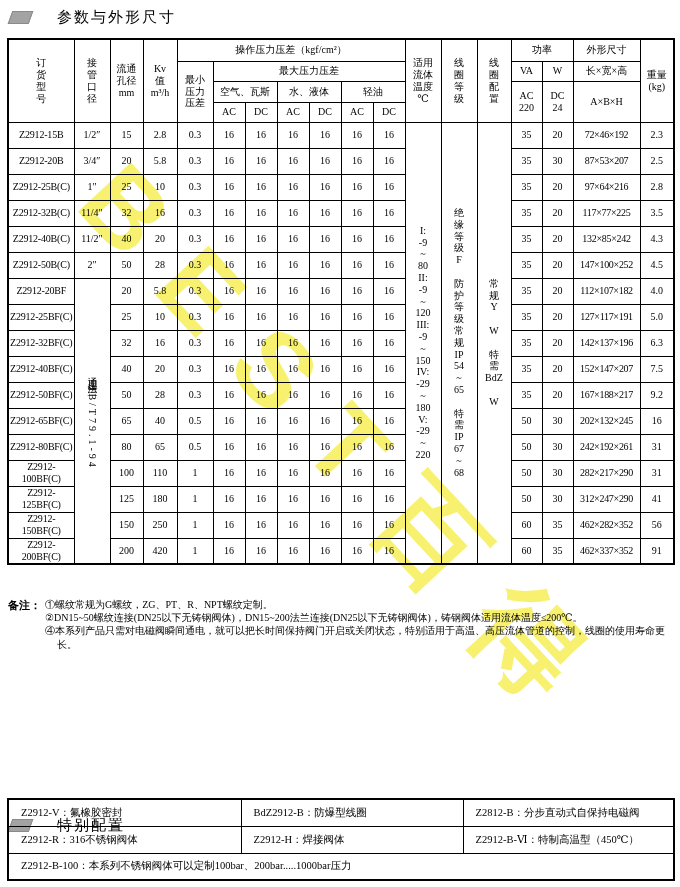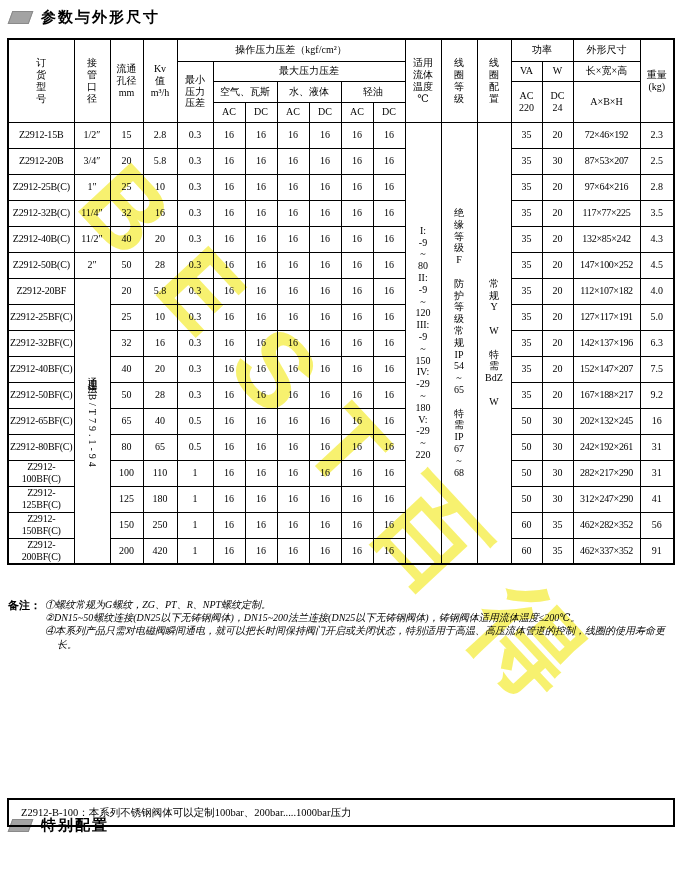--- a/index.html
+++ b/index.html
@@ -11,23 +11,23 @@
     font-family: "Liberation Serif", "DejaVu Serif", serif;
     overflow: hidden;
   }
 
   
   .section-title {
     position: absolute;
     left: 10px;
     display: flex;
     align-items: center;
-    gap: 10px;
+    gap: 26px;
     font-family: "Liberation Sans", "DejaVu Sans", sans-serif;
-    font-weight: bold;
+    font-weight: normal;
     font-size: 15px;
     letter-spacing: 2px;
     text-align: center;
   }
   .title-1 { top: 8px; }
   .title-2 { top: 768px; margin-top: 48px; }
   .para-icon {
     width: 21px; height: 13px;
     background: #a3a3a3;
     border: 1px solid #8a8a8a;
@@ -78,21 +78,21 @@
     width: 668px;
     display: flex;
   }
   .notes-label {
     font-family: "Liberation Sans", "DejaVu Sans", sans-serif;
     font-weight: bold;
     font-size: 11px;
     white-space: nowrap;
     margin-right: 4px;
   }
-  .notes-items { font-size: 10px; line-height: 1.32; font-style: italic; }
+  .notes-items { font-size: 10px; line-height: 1.32; }
   .notes-items .note { padding-left: 12px; text-indent: -12px; }
 
   
   .special-table {
     position: absolute;
     left: 7px; top: 798px;
     width: 666px;
     border: 2px solid #000;
   }
   .special-table td {
@@ -566,17 +566,27 @@
   <span>特别配置</span>
 </div>
 
 <table class="special-table">
   <colgroup>
       <col style="width:233px">
       <col style="width:222px">
       <col style="width:211px">
     </colgroup>
   <tbody>
+      <tr>
+    <td>Z2912-V：氟橡胶密封</td>
+    <td>BdZ2912-B：防爆型线圈</td>
+    <td>Z2812-B：分步直动式自保持电磁阀</td>
+  </tr>
+  <tr>
+    <td>Z2912-R：316不锈钢阀体</td>
+    <td>Z2912-H：焊接阀体</td>
+    <td>Z2912-B-Ⅵ：特制高温型（450℃）</td>
+  </tr>
   <tr>
     <td colspan="3">Z2912-B-100：本系列不锈钢阀体可以定制100bar、200bar.....1000bar压力</td>
   </tr>
 </tbody>
   </table>
 
 </body></html>

